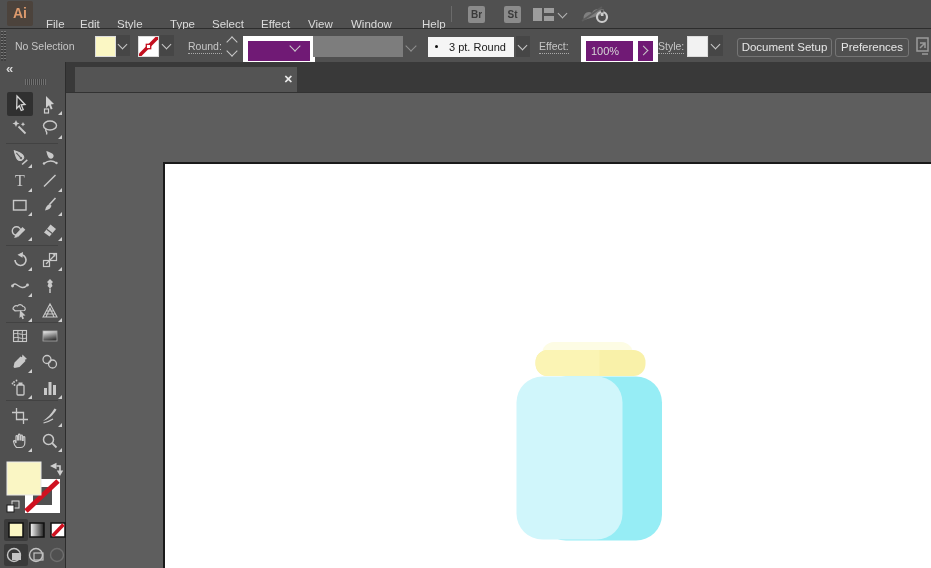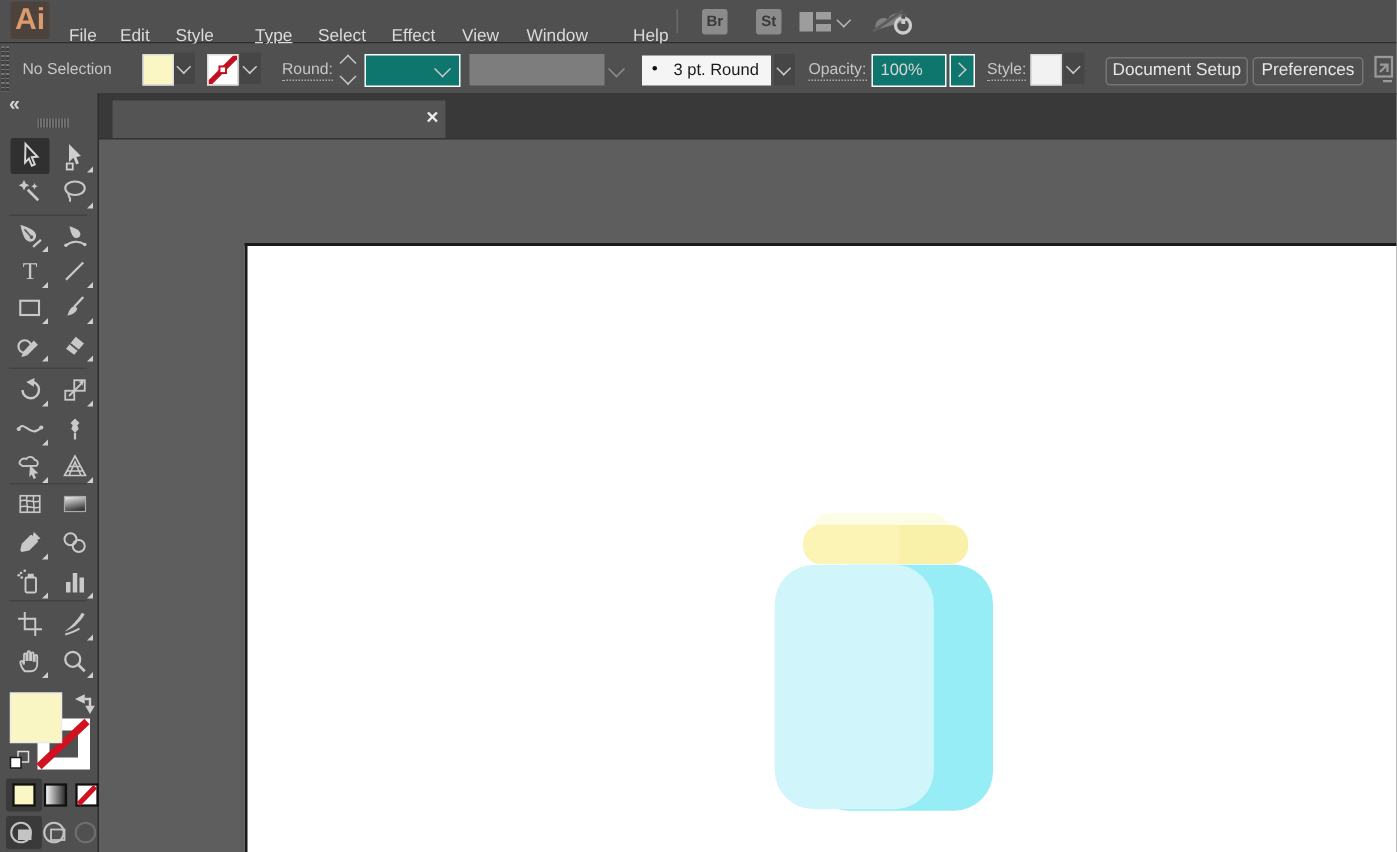--- a/index.html
+++ b/index.html
@@ -1,25 +1,25 @@
 <!DOCTYPE html>
 <html><head><meta charset="utf-8"><style>
 html,body{margin:0;padding:0;width:931px;height:568px;overflow:hidden;background:#5e5e5e;font-family:"Liberation Sans",sans-serif;position:relative;}
 .abs{position:absolute;}
 #menubar{left:0;top:0;width:931px;height:28px;background:#505050;border-bottom:1px solid #2d2d2d;}
-#ailogo{left:7px;top:1px;width:26px;height:25px;background:#4c433c;border-radius:2px;color:#dd9a6d;font-size:20px;font-weight:bold;text-align:center;line-height:25px;}
+#ailogo{left:7px;top:1px;width:26px;height:25px;background:#4c433c;border-radius:2px;color:#dd9a6d;font-size:14px;font-weight:bold;text-align:center;line-height:25px;}
 .menu{color:#dadada;font-size:11.5px;line-height:28px;margin-top:10px;}
 #controlbar{left:0;top:29px;width:931px;height:33px;background:#505050;border-bottom:1px solid #282828;}
 .grip{left:0;top:31px;width:7px;height:30px;background-image:repeating-linear-gradient(to bottom,#787878 0 1px,#3f3f3f 1px 3px),repeating-linear-gradient(to bottom,#787878 0 1px,#3f3f3f 1px 3px);background-size:2px 100%,2px 100%;background-position:1px 0,4px 0;background-repeat:no-repeat;}
 .lbl{color:#c6c6c6;font-size:10.5px;}
 .dotu{border-bottom:1px dotted #aaaaaa;padding-bottom:1px;}
 .swatch{width:19px;height:19px;border:1px solid #dcdcdc;}
 .chevbtn{width:14px;height:21px;background:#464646;color:#cfcfcf;text-align:center;}
 .chev{display:block;width:6px;height:6px;border-right:1.4px solid #c9c9c9;border-bottom:1.4px solid #c9c9c9;transform:rotate(45deg);}
-.ddark{background:#0f766e;border:1px solid #ffffff;}
+.ddark{background:#701a75;border:5px solid #ffffff;}
 .btn{border:1px solid #757575;border-radius:3px;color:#e6e6e6;font-size:11.5px;text-align:center;line-height:17px;height:17px;}
 #tabbar{left:66px;top:62px;width:865px;height:31px;background:#393939;}
 #tab{left:75px;top:67px;width:222px;height:25px;background:#545454;color:#ececec;font-size:11px;font-weight:bold;line-height:25px;white-space:nowrap;letter-spacing:0.1px;}
 #tools{left:0;top:62px;width:65px;height:506px;background:#505050;border-right:1px solid #2d2d2d;}
 #canvas{left:66px;top:93px;width:865px;height:475px;background:#5e5e5e;}
 #artboard{left:97px;top:69px;width:768px;height:407px;background:#ffffff;border-left:2px solid #1a1a1a;border-top:2px solid #1a1a1a;}
 .cell{width:26px;height:24px;}
 .sep{left:6px;width:52px;height:1px;background:#424242;}
 svg{display:block;}
 </style></head>
@@ -81,21 +81,21 @@
   </div>
 <div class="abs" style="left:313px;top:36px;width:90px;height:21px;background:#7d7d7d;"></div>
 <div class="abs" style="left:407px;top:42px;">
     <span class="chev" style="width:7px;height:7px;border-color:#8f8f8f;"></span>
   </div>
 <div class="abs" style="left:428px;top:37px;width:86px;height:20px;background:#f5f5f5;color:#1a1a1a;font-size:11.5px;line-height:20px;">
  <span style="display:inline-block;width:3px;height:3px;border-radius:50%;background:#111;vertical-align:3px;margin-left:7px;"></span><span style="margin-left:11px;font-size:11px;">3 pt. Round</span></div>
 <div class="abs chevbtn" style="left:516px;top:36px;">
     <span class="chev" style="margin:6px 0 0 3px;"></span>
   </div>
-<div class="abs lbl dotu" style="left:539px;top:40px;">Opacity:</div>
+<div class="abs lbl dotu" style="left:539px;top:40px;">Effect:</div>
 <div class="abs ddark" style="left:581px;top:36px;width:48px;height:20px;color:#d6d6d6;font-size:11px;line-height:20px;"><span style="margin-left:5px;">100%</span></div>
 <div class="abs ddark" style="left:633px;top:36px;width:15px;height:20px;">
     <span class="chev" style="transform:rotate(-45deg);width:6px;height:6px;margin:6px 0 0 2px;"></span>
   </div>
 <div class="abs lbl dotu" style="left:658px;top:40px;">Style:</div>
 <div class="abs swatch" style="left:687px;top:36px;background:#f2f2f2;"></div>
 <div class="abs chevbtn" style="left:709px;top:35px;">
     <span class="chev" style="margin:6px 0 0 3px;"></span>
   </div>
 <div class="abs btn" style="left:737px;top:38px;width:93px;">Document Setup</div>

